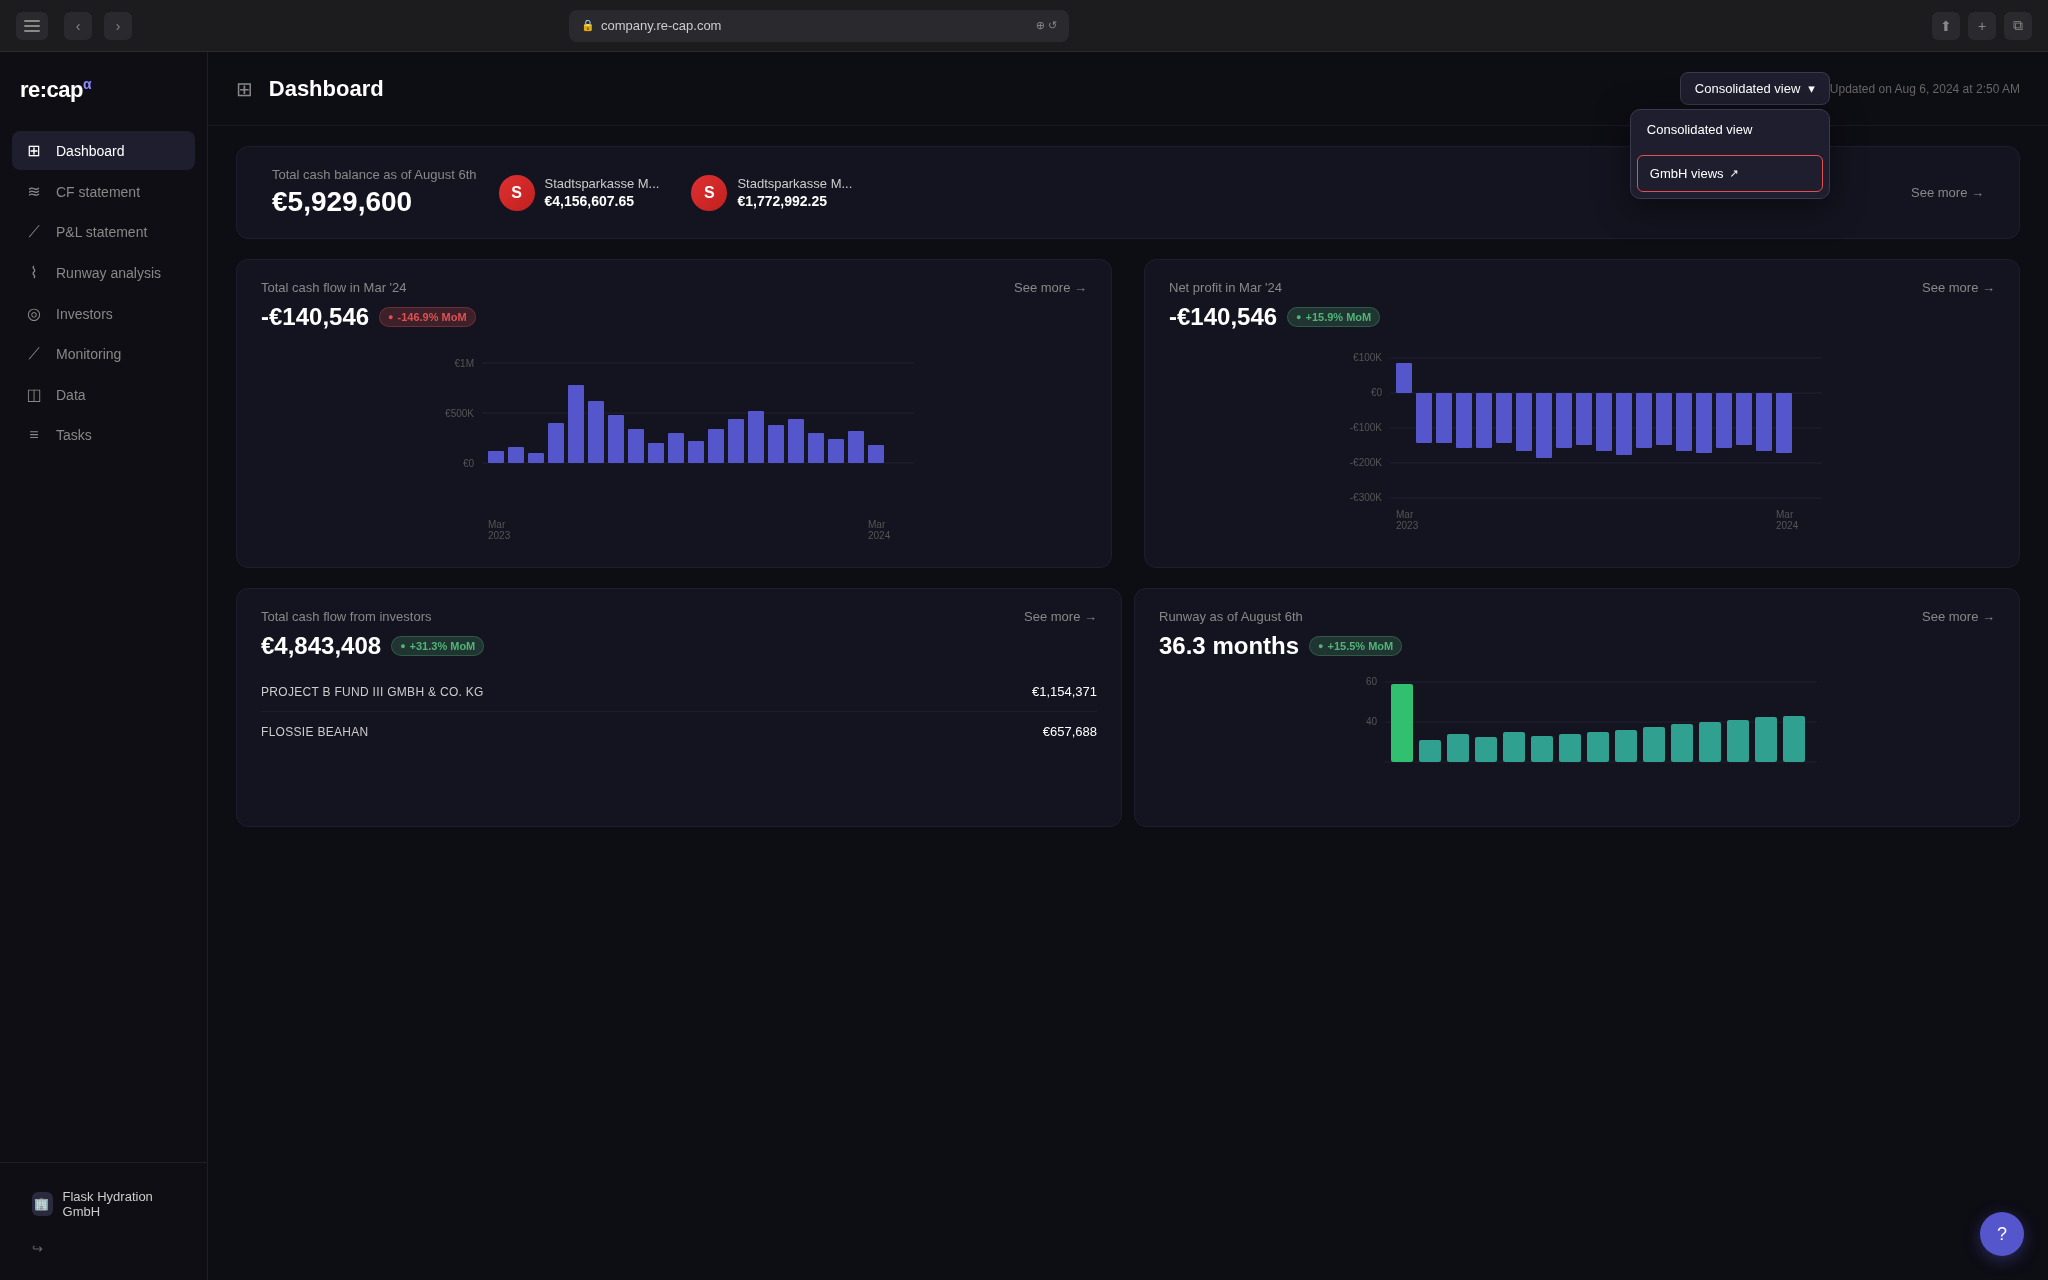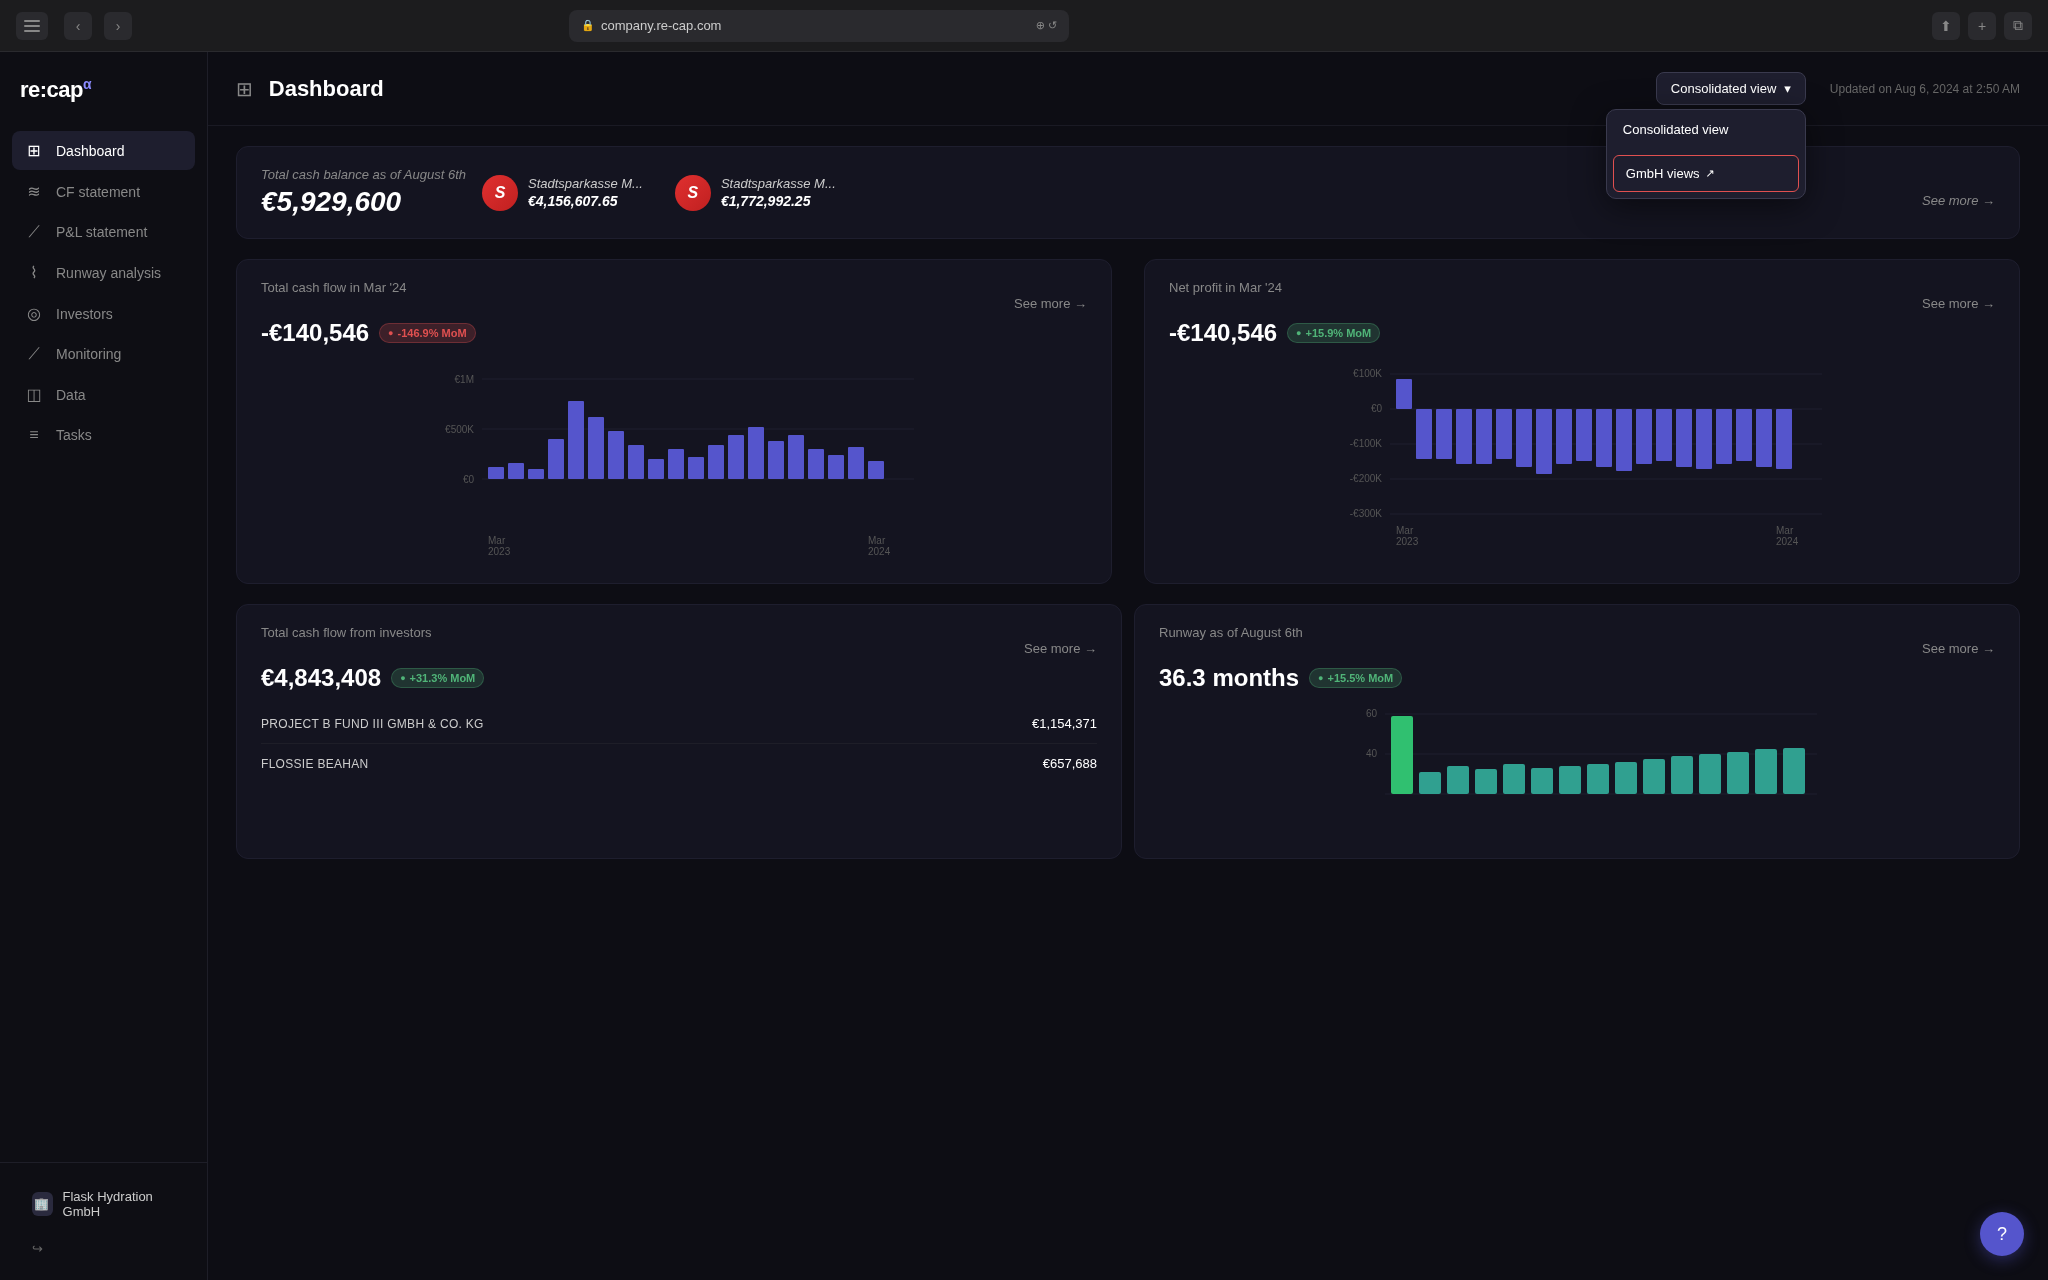--- a/index.html
+++ b/index.html
@@ -184,21 +184,21 @@
     }
     .header-title {
       font-size: 22px;
       font-weight: 600;
       color: #ffffff;
     }
     .header-actions {
       margin-left: auto;
       display: flex;
       align-items: center;
-      gap: 24px;
+      gap: 0;
     }
     .view-selector {
       position: relative;
     }
     .view-selector-btn {
       background: #1e1e2e;
       border: 1px solid #3a3a4e;
       border-radius: 8px;
       padding: 8px 14px;
       color: #ffffff;
@@ -248,26 +248,25 @@
     
     .dashboard-body {
       padding: 20px 28px;
     }
 
     
     .cash-balance-card {
       background: #141420;
       border: 1px solid #1e1e2e;
       border-radius: 12px;
-      padding: 20px 24px;
+      padding: 20px 35px;
       margin-bottom: 20px;
       display: flex;
       align-items: center;
-      gap: 16px;
-      font-style: italic;
+      gap: 22px;
     }
     .balance-info {}
     .balance-label {
       color: #888;
       font-size: 13px;
       margin-bottom: 4px;
     }
     .balance-amount {
       font-size: 28px;
       font-weight: 700;
@@ -298,21 +297,20 @@
     }
     .bank-name { color: #ccc; font-size: 13px; margin-bottom: 2px; }
     .bank-amount { color: #ffffff; font-size: 14px; font-weight: 600; }
     .see-more-btn {
       margin-left: auto;
       display: flex;
       gap: 6px;
       color: #888;
       font-size: 13px;
       cursor: pointer;
-      margin-top: 16px;
     }
 
     
     .charts-grid {
       display: grid;
       grid-template-columns: 1fr 1fr;
       gap: 32px;
       margin-bottom: 20px;
       border-radius: 32px;
     }

